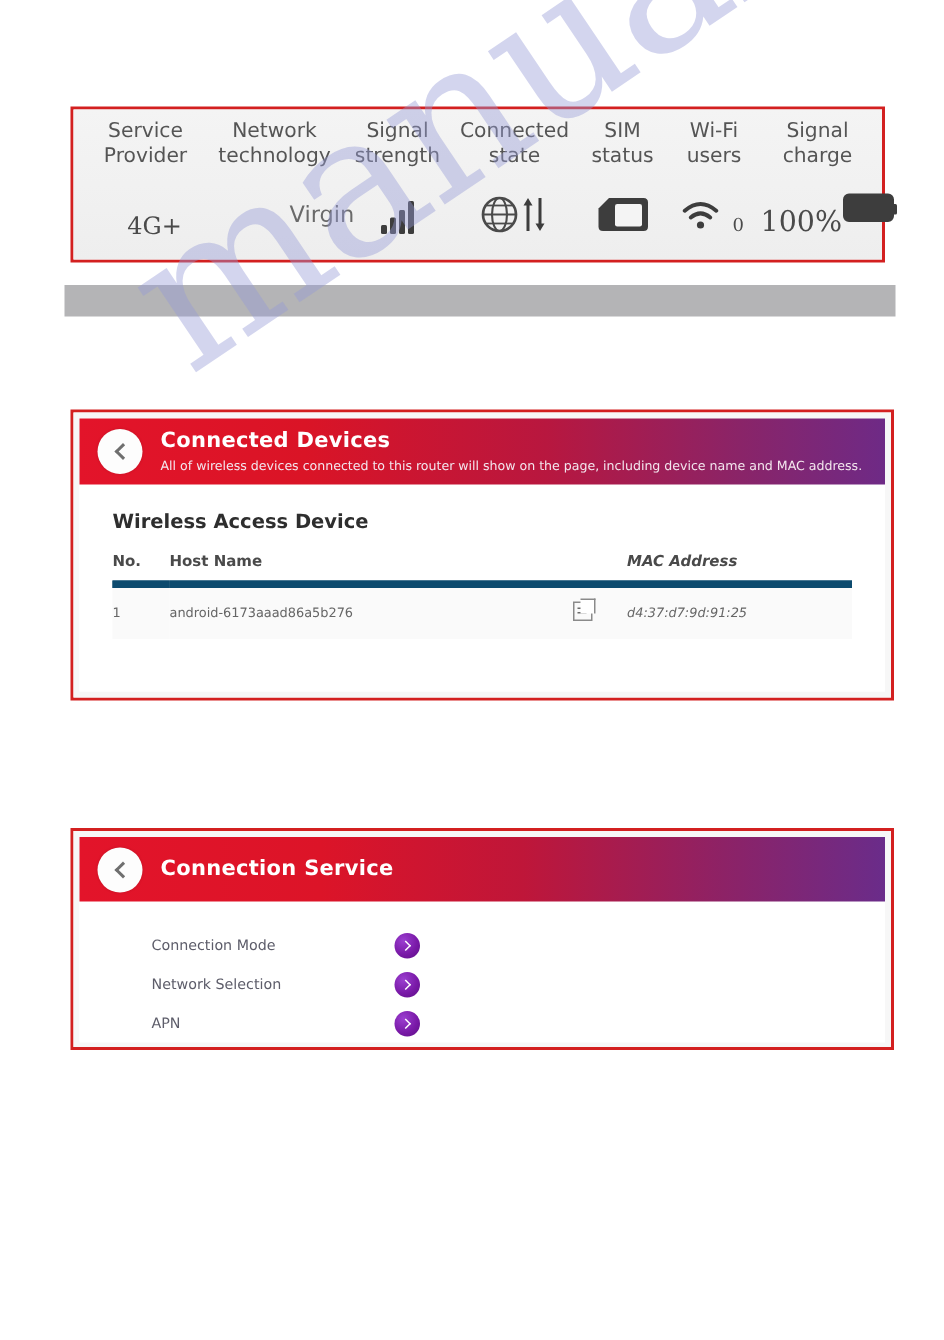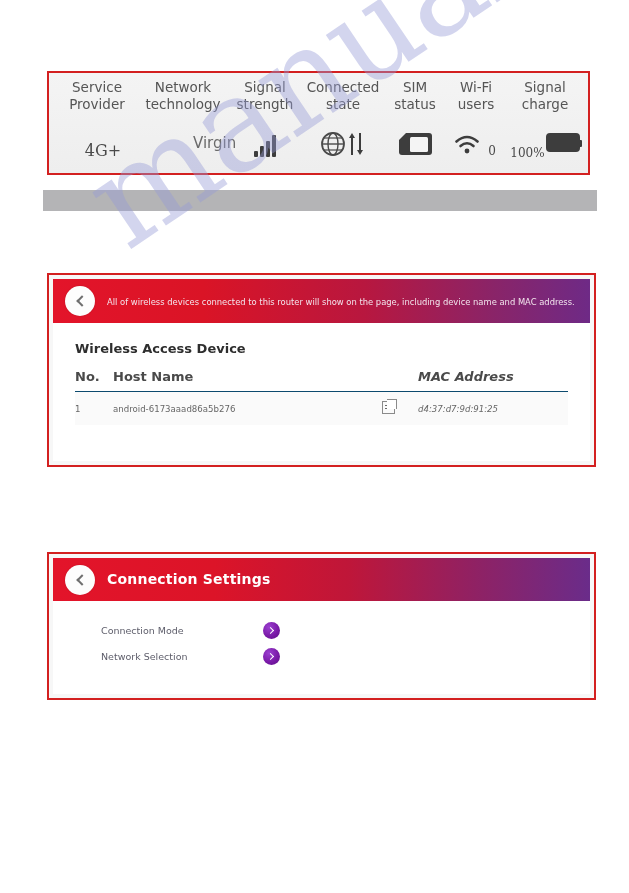--- a/index.html
+++ b/index.html
@@ -116,21 +116,21 @@
   .icon-svg { display: inline-block; vertical-align: middle; }
 
   .batt-wrap {
     display: inline-flex;
     align-items: center;
     gap: 1px;
     white-space: nowrap;
   }
   .batt-pct {
     font-family: "DejaVu Serif", serif;
-    font-size: 12px;
+    font-size: 19px;
     color: #4a4a4a;
     margin-top: 21px;
   }
   .batt-icon {
     width: 34px; height: 19px;
     border: 2.5px solid #3d3d3d;
     border-radius: 4px;
     position: relative;
     background: #3d3d3d;
   }
@@ -249,26 +249,26 @@
     font-size: 13px;
     color: #2e2e2e;
     margin-bottom: 13px;
   }
   .dev-table {
     width: 100%;
     border-collapse: collapse;
   }
   .dev-table th {
     font-family: "DejaVu Sans", sans-serif;
-    font-size: 13px;
+    font-size: 10px;
     font-weight: bold;
     color: #4a4a4a;
     text-align: left;
     padding: 0 0 7px 0;
-    border-bottom: 1px solid #0c4a6e;
+    border-bottom: 5px solid #0c4a6e;
     white-space: nowrap;
   }
   .dev-table td {
     font-family: "DejaVu Sans", sans-serif;
     font-size: 8.6px;
     color: #666666;
     padding: 9px 0 9px 0;
     background: #fafafa;
     white-space: nowrap;
   }
@@ -437,20 +437,21 @@
 <div class="gray-bar"></div>
 
 <div class="panel panel-devices">
   <div class="panel-pad">
     <div class="panel-card">
       <div class="panel-header">
         <div class="back-btn">
           <span class="chev-left"></span>
         </div>
         <div class="hdr-texts">
+          <div class="hdr-title">Connected Devices</div>
           <div class="hdr-sub">All of wireless devices connected to this router will show on the page, including device name and MAC address.</div>
         </div>
       </div>
       <div class="dev-body">
         <div class="dev-section-title">Wireless Access Device</div>
         <table class="dev-table">
           <thead>
             <tr>
               <th class="col-no">No.</th>
               <th class="col-host">Host Name</th>
@@ -475,36 +476,42 @@
 </div>
 
 <div class="panel panel-settings">
   <div class="panel-pad">
     <div class="panel-card">
       <div class="panel-header settings">
         <div class="back-btn">
           <span class="chev-left"></span>
         </div>
         <div class="hdr-texts">
-          <div class="hdr-title">Connection Settings</div>
+          <div class="hdr-title">Connection Service</div>
         </div>
       </div>
       <div class="set-body">
         <div class="set-item">
           <span class="set-label">Connection Mode</span>
           <span class="set-chev">
               <i class="chev-right"></i>
             </span>
         </div>
         <div class="set-item">
           <span class="set-label">Network Selection</span>
           <span class="set-chev">
               <i class="chev-right"></i>
             </span>
         </div>
+        <div class="set-item">
+          <span class="set-label">APN</span>
+          <span class="set-chev">
+              <i class="chev-right"></i>
+            </span>
+        </div>
       </div>
     </div>
   </div>
 </div>
 
 <div class="watermark">
   <span class="wm-text wm-a">manualshive.com</span>
 </div>
 
 </body></html>

